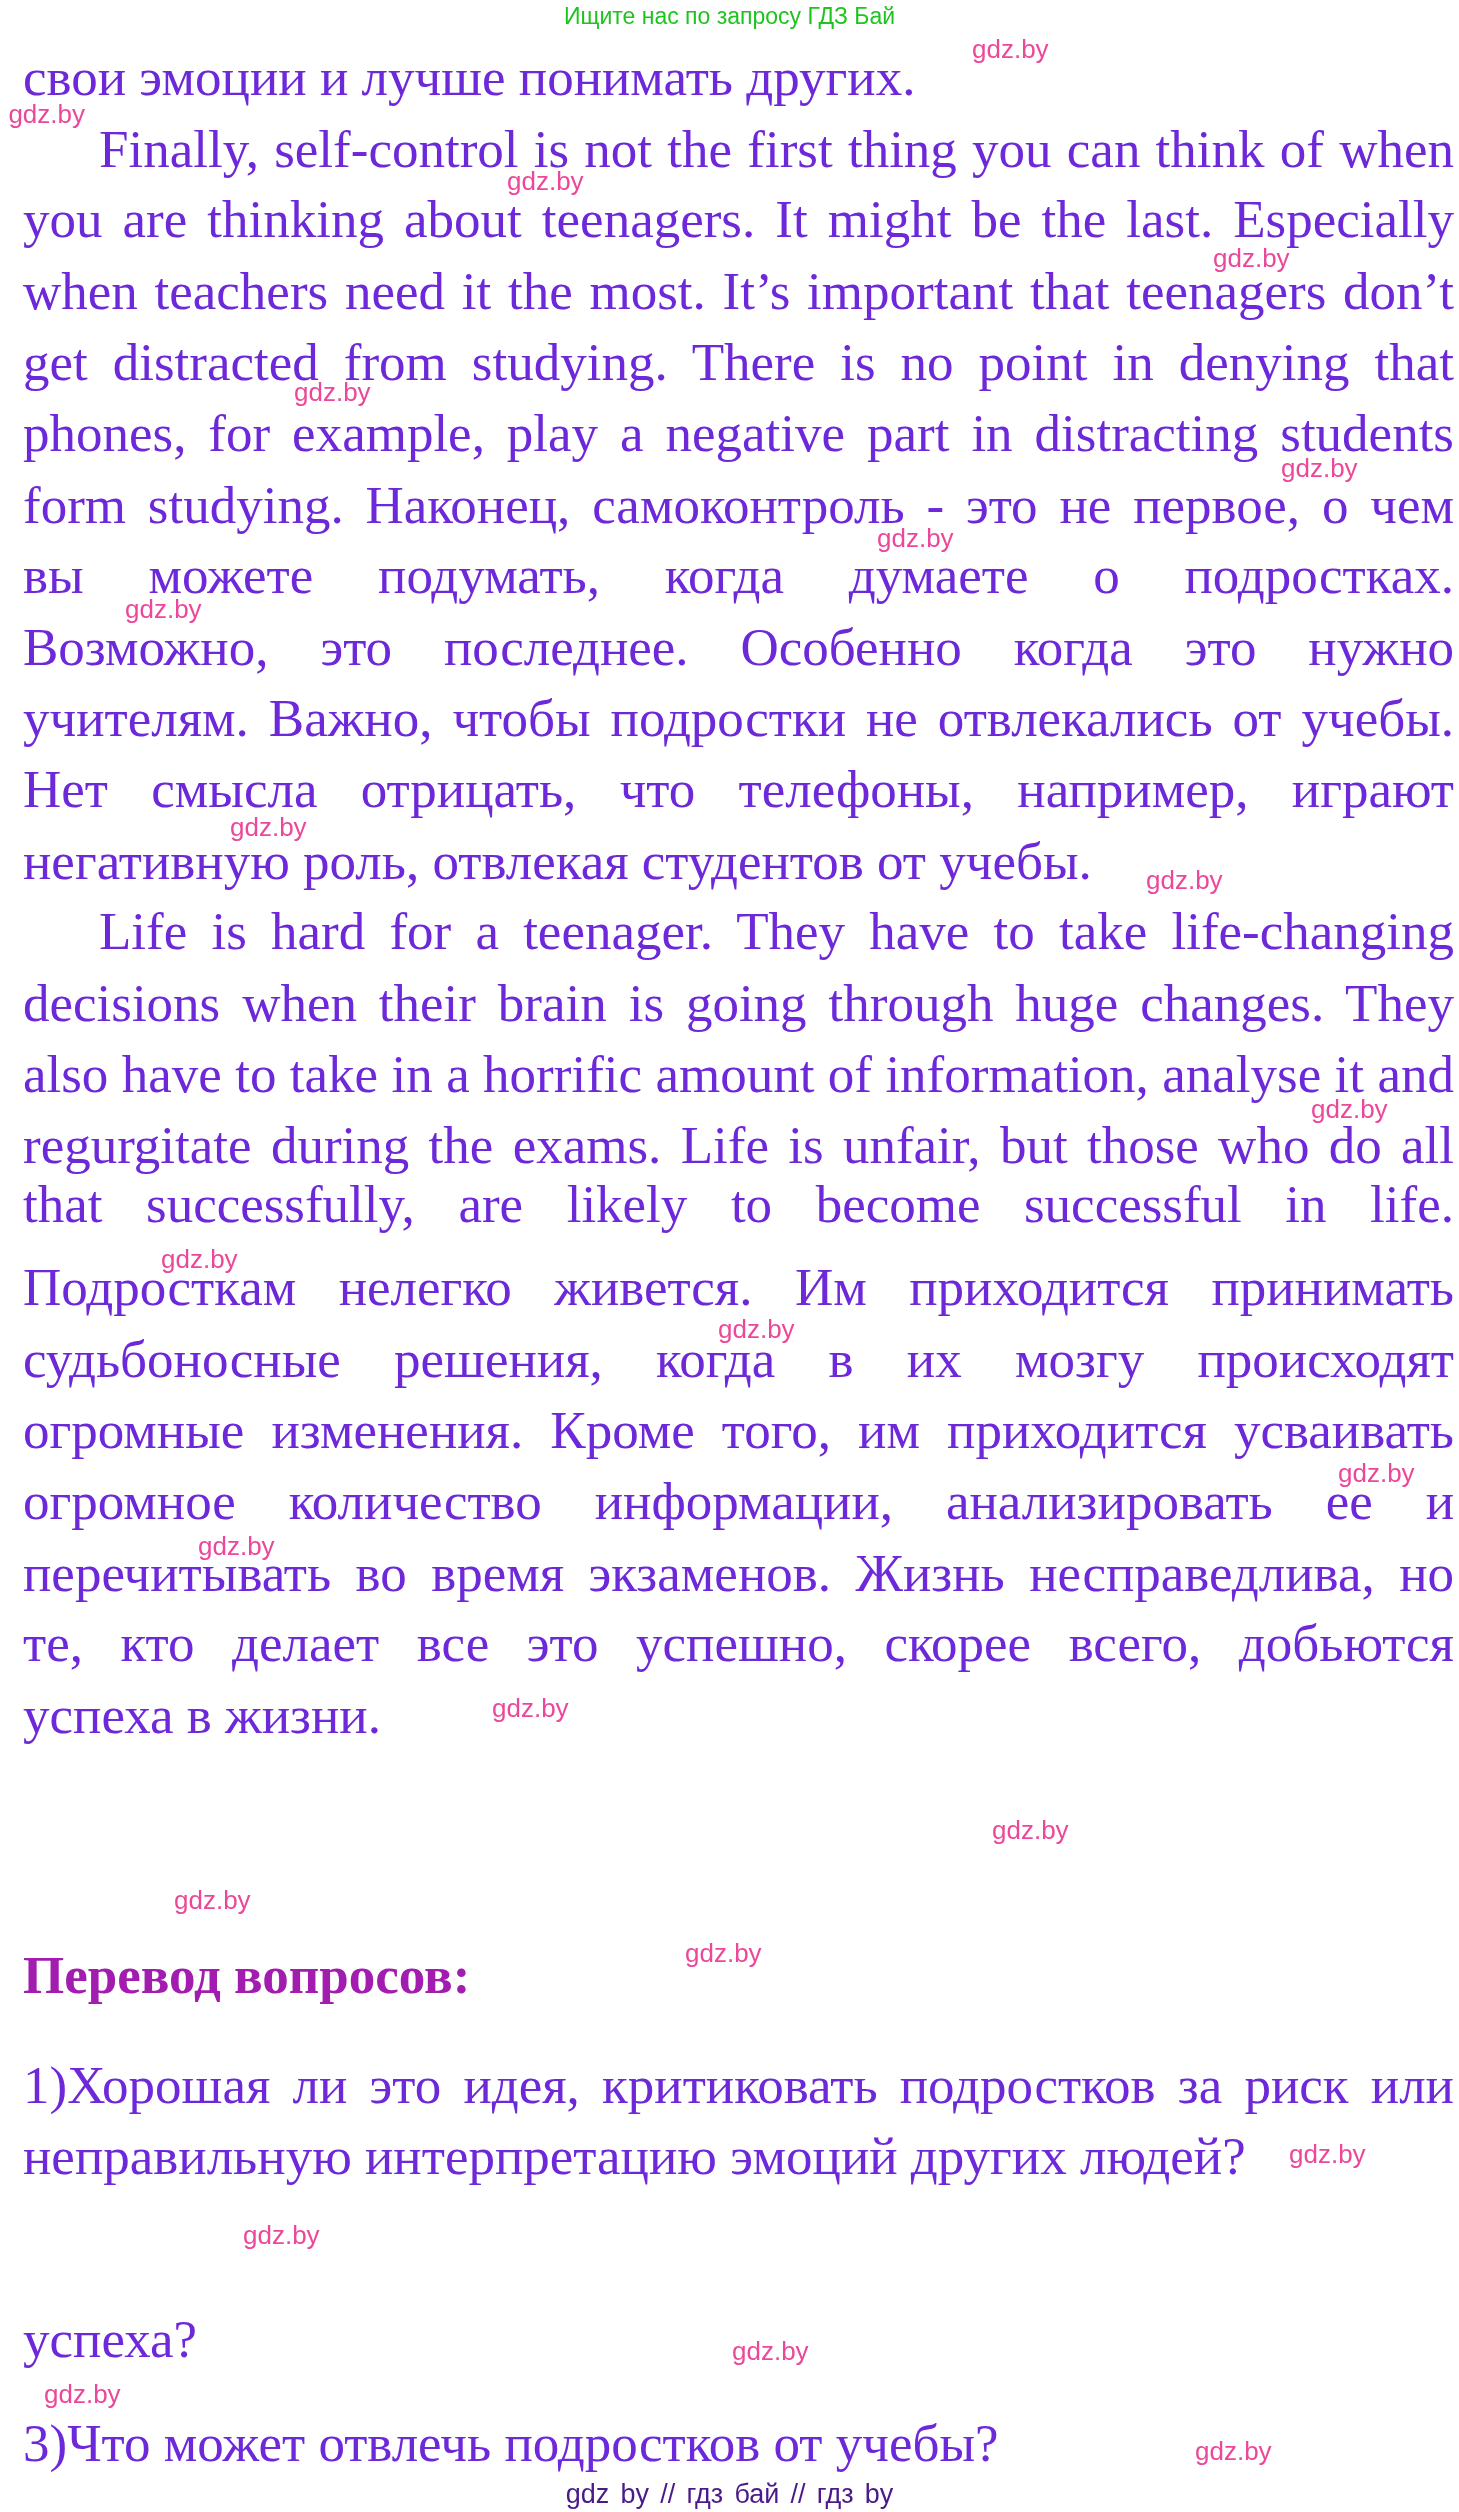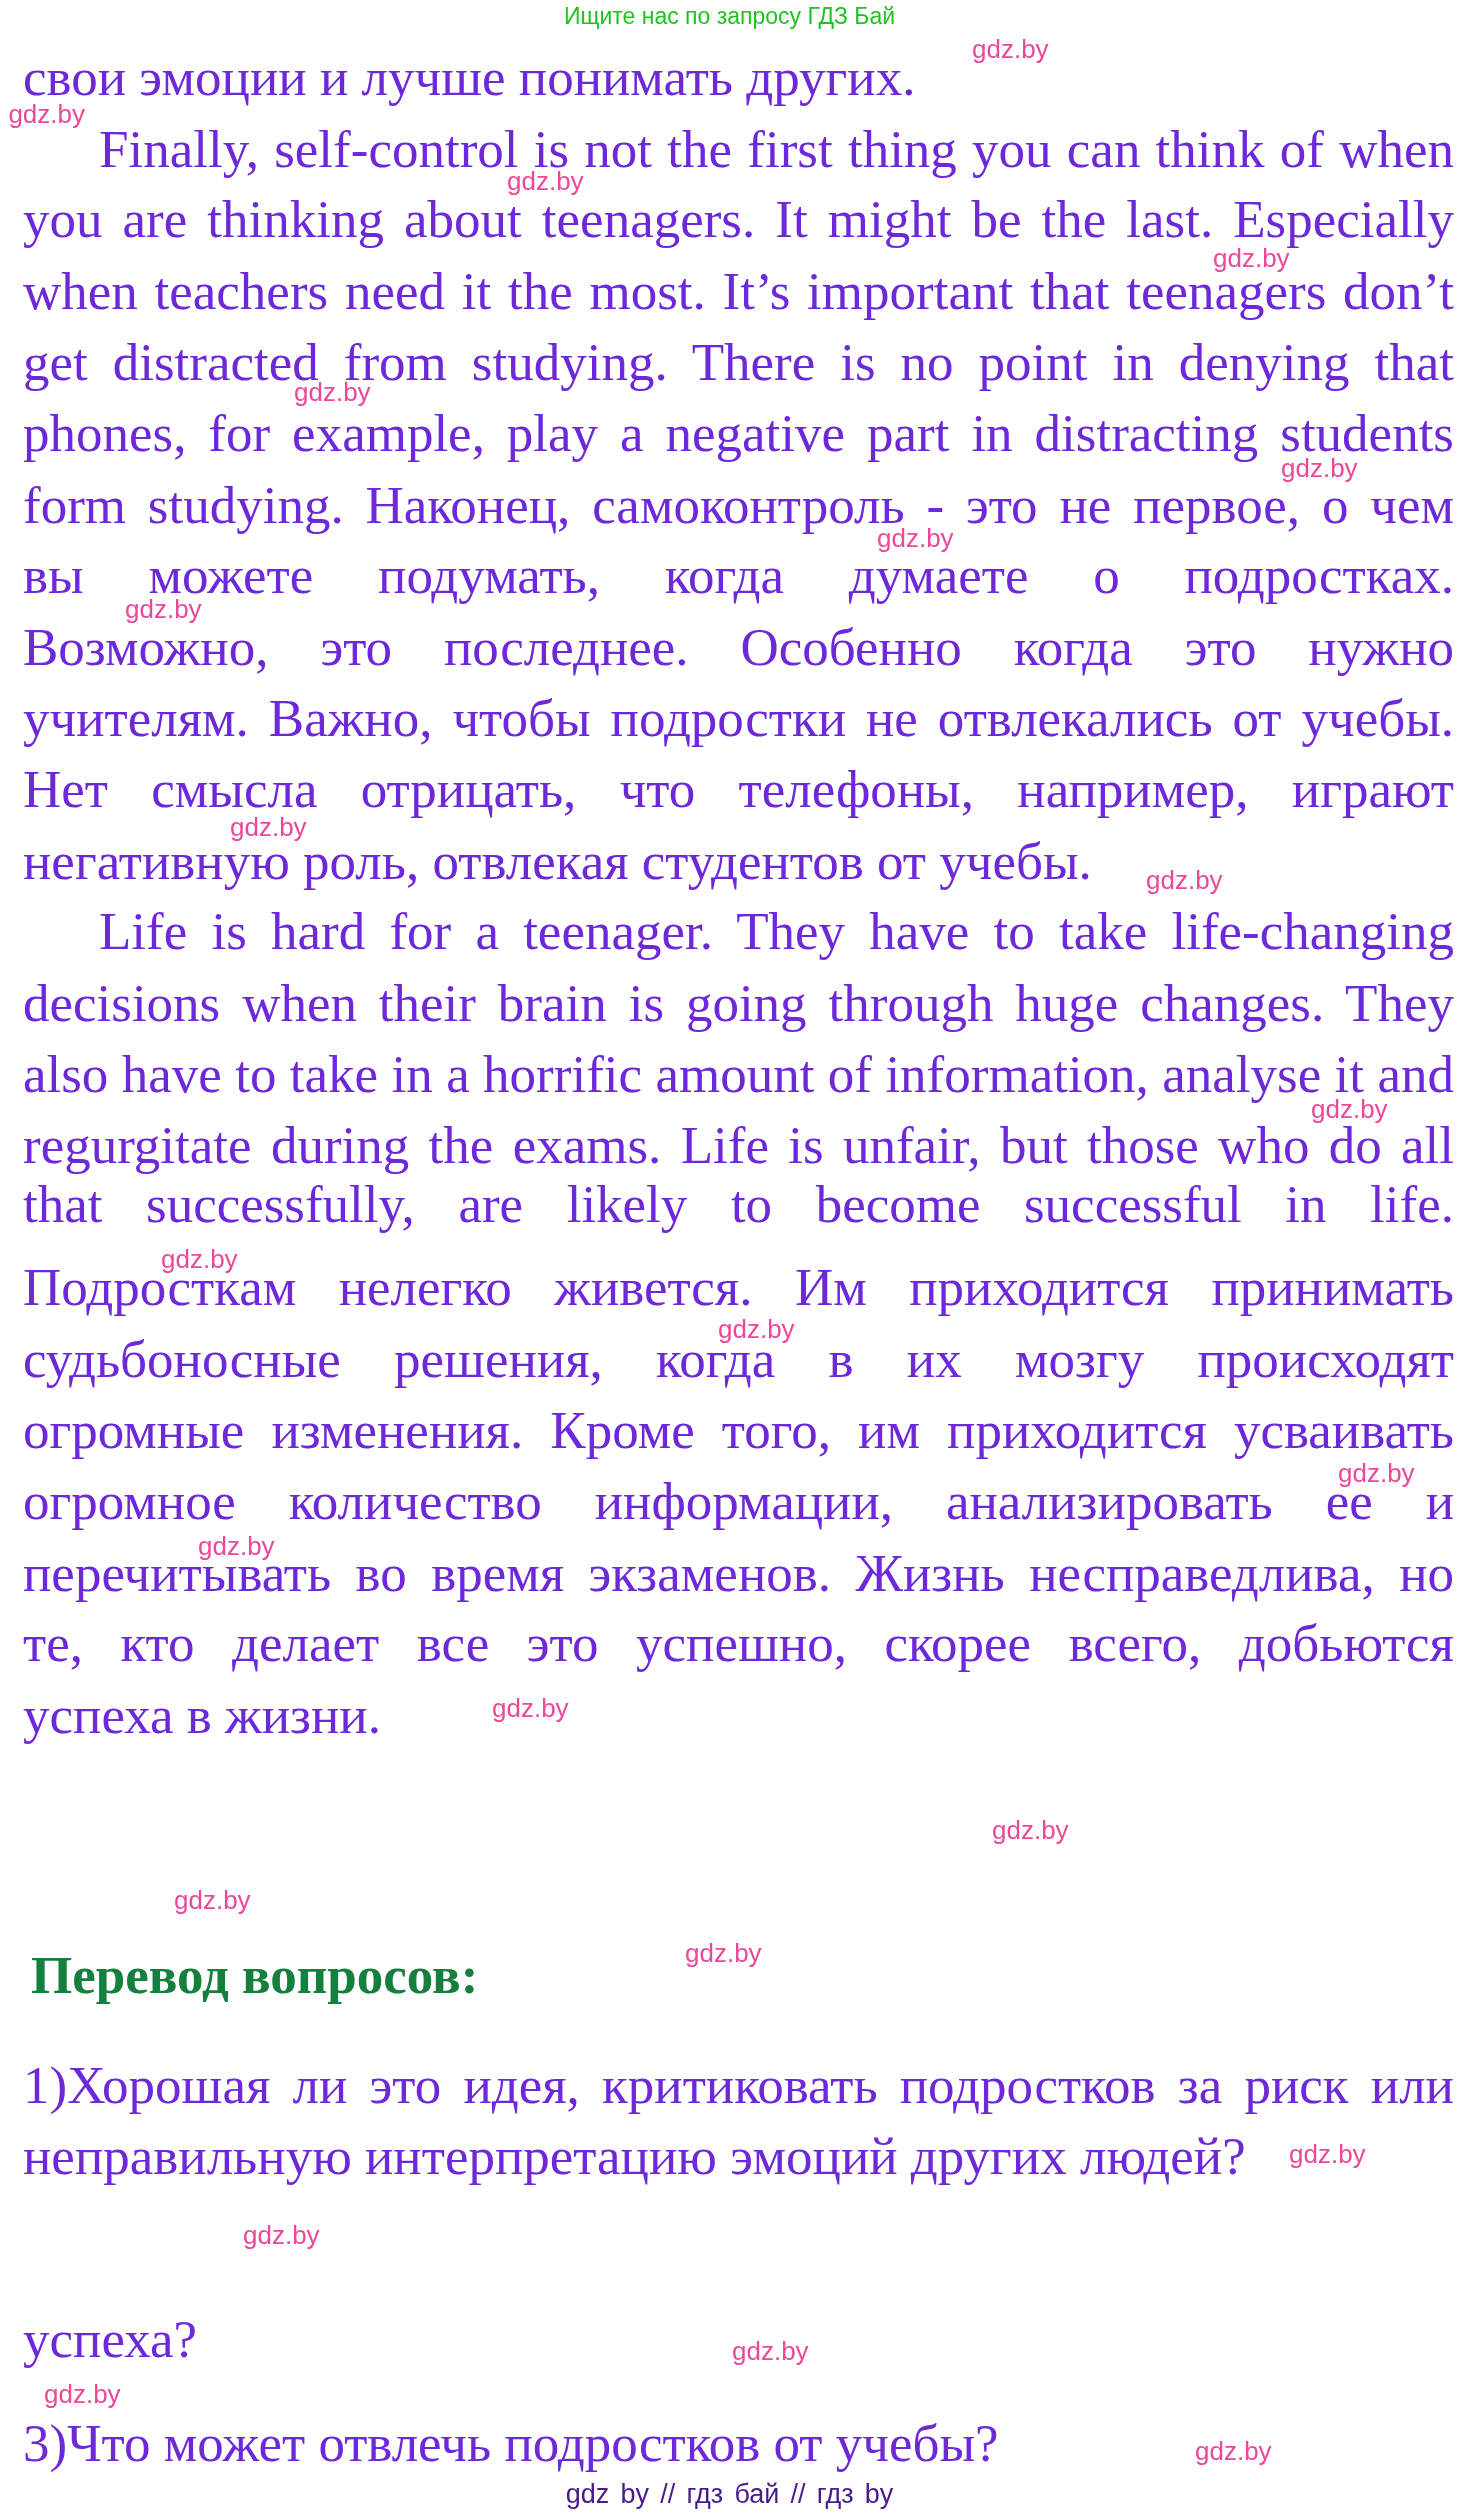--- a/index.html
+++ b/index.html
@@ -18,21 +18,21 @@
   .line {
     position: absolute; left: 23px; width: 1431px;
     font-family: "Liberation Serif", serif; font-size: 53px; color: #6d28d9;
     line-height: 56px; white-space: nowrap; text-align: justify; text-align-last: justify;
     transform-origin: left bottom;
   }
   .line.last { text-align-last: left; }
   .line.indent { left: 99px; width: 1355px; }
   .heading {
     position: absolute; left: 23px; font-family: "Liberation Serif", serif;
-    font-weight: bold; font-size: 53px; line-height: 56px; color: #15803d; margin-left: 8px;
+    font-weight: bold; font-size: 53px; line-height: 56px; color: #a21caf;
   }
   .wm {
     position: absolute; font-family: "Liberation Sans", sans-serif; font-size: 26px;
     color: #ec4899; line-height: 28px;
   }
 </style>
 </head>
 <body>
 
 <div class="page">

